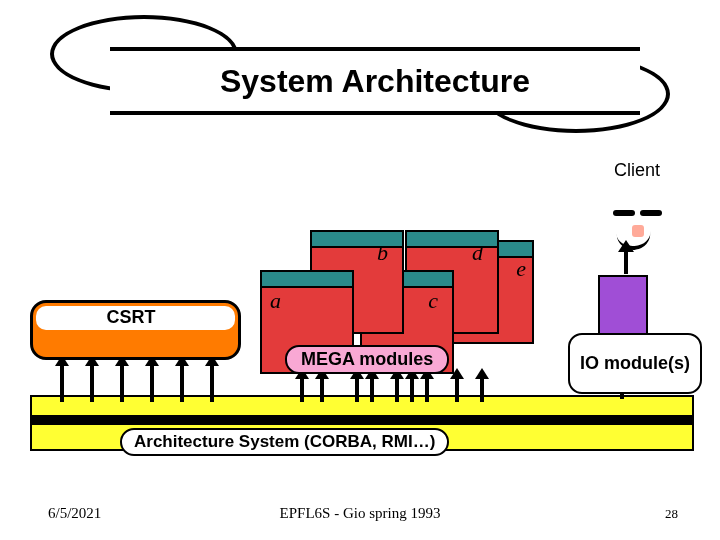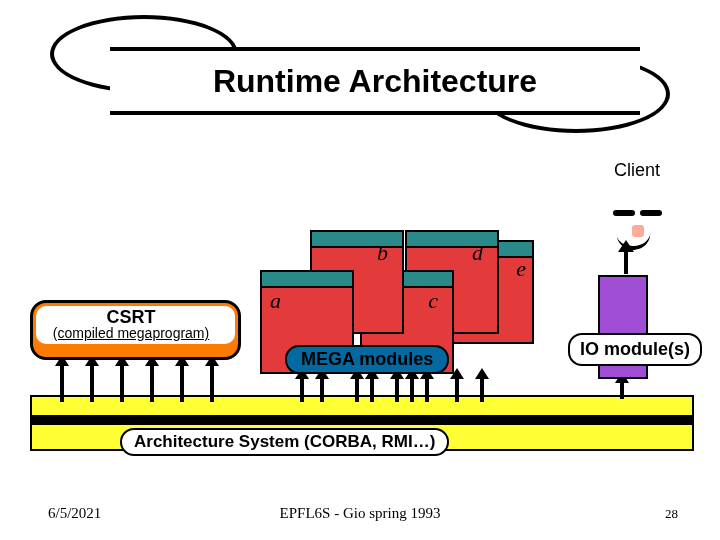--- a/index.html
+++ b/index.html
@@ -136,21 +136,21 @@
   .card-a .lbl { left: 8px; right:auto; top: 6px;}
   .card-b .lbl { top: -2px; right: 14px;}
   .card-c .lbl { top: 6px; right: 14px;}
   .card-d .lbl { top: -2px; right: 14px;}
   .card-e .lbl { top: 4px; right: 6px;}
 
   .mega-label-box {
     position: absolute;
     left: 285px;
     top: 345px;
-    background: #0369a1;
+    background: #f9a8d4;
     border: 2px solid #000;
     border-radius: 14px;
     padding: 2px 14px;
     font-size: 18px;
     font-weight: bold;
     z-index: 10;
   }
 
   
   .csrt-box {
@@ -185,21 +185,21 @@
     border: 2px solid #000;
     z-index: 3;
   }
   .io-label {
     position: absolute;
     right: 18px;
     top: 333px;
     background: #fff;
     border: 2px solid #000;
     border-radius: 14px;
-    padding: 4px 10px;
+    padding: 18px 10px;
     font-size: 18px;
     font-weight: bold;
     z-index: 10;
   }
 
   
   .io-arrow {
     position: absolute;
     right: 92px;
     top: 250px;
@@ -286,21 +286,21 @@
     font-size: 13px;
     font-family: "Times New Roman", serif;
   }
 </style>
 </head>
 <body>
 
 <div class="title-wrap">
   <div class="title-oval-top"></div>
   <div class="title-oval-bottom"></div>
-  <div class="title-bar">Runtime Architecture</div>
+  <div class="title-bar">System Architecture</div>
 </div>
 
 <div class="client-label">
   <span>Client</span><br>
 </div>
 <div class="client-face">
   <div class="eye left"></div>
   <div class="eye right"></div>
   <div class="nose"></div>
   <div class="mouth"></div>
@@ -328,21 +328,20 @@
   <div class="module-card card-a">
     <div class="cap"></div>
       <div class="lbl">a</div>
   </div>
 </div>
 <div class="mega-label-box">MEGA modules</div>
 
 <div class="csrt-box">
   <div class="inner">
     <div class="csrt-t1">CSRT</div>
-    <div class="csrt-t2">(compiled megaprogram)</div>
   </div>
 </div>
 
 <div class="io-rect"></div>
 <div class="io-label">IO module(s)</div>
 
 <div class="dist-bar">
   <div class="dist-mid"></div>
 </div>
 <div class="dist-label">Architecture System (CORBA, RMI…)</div>

